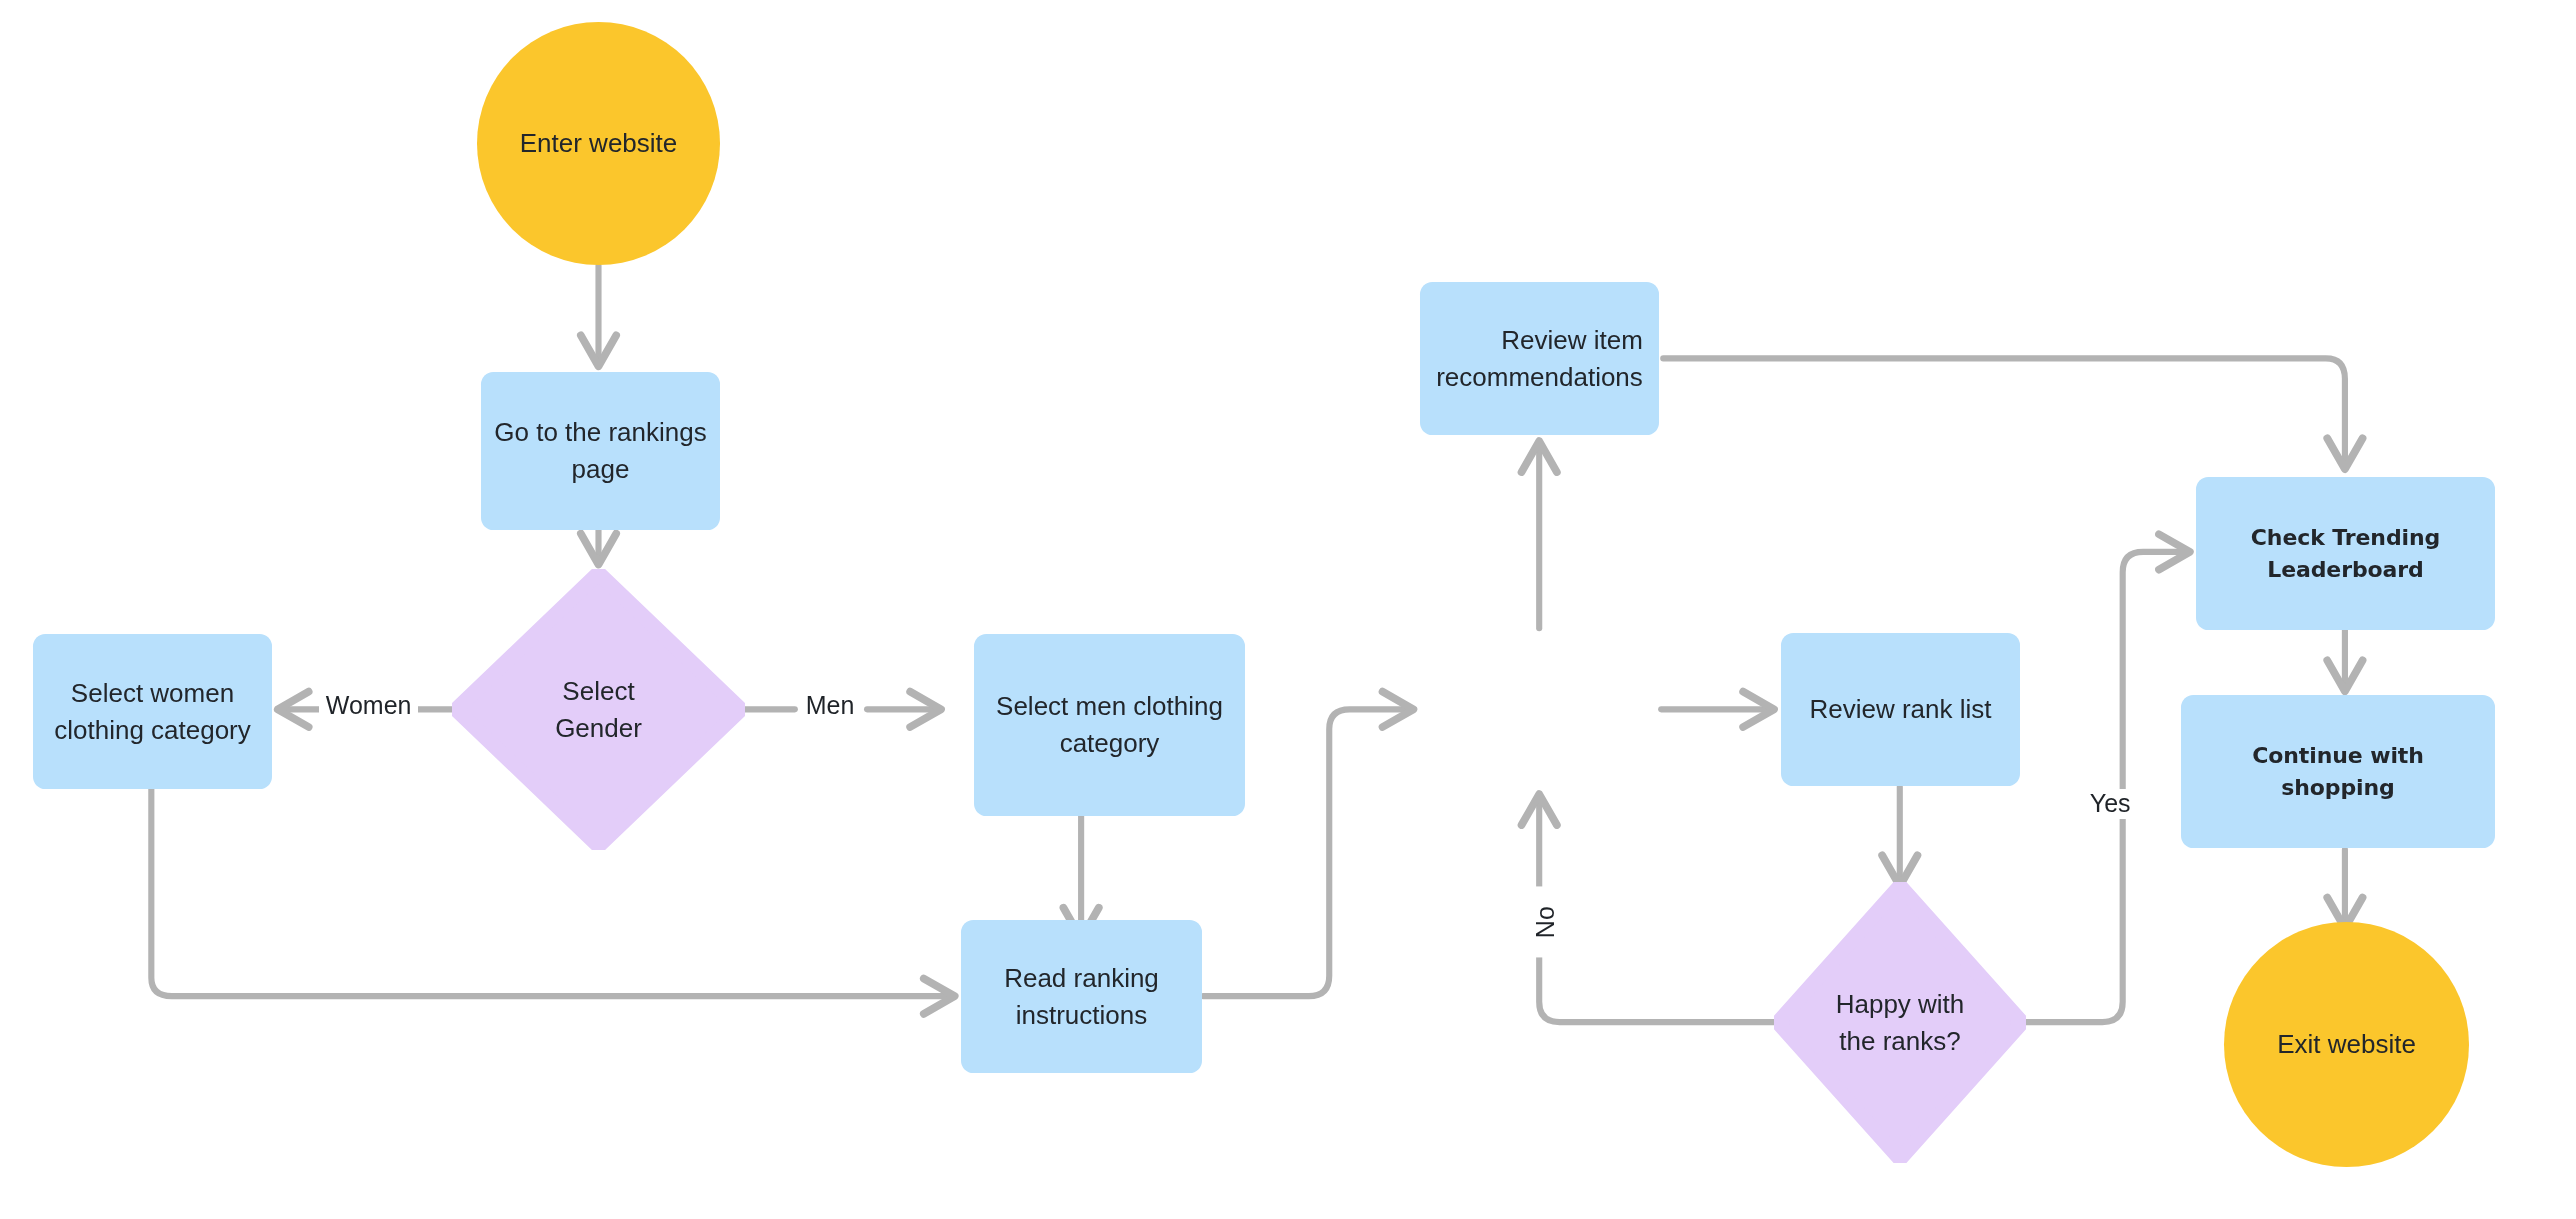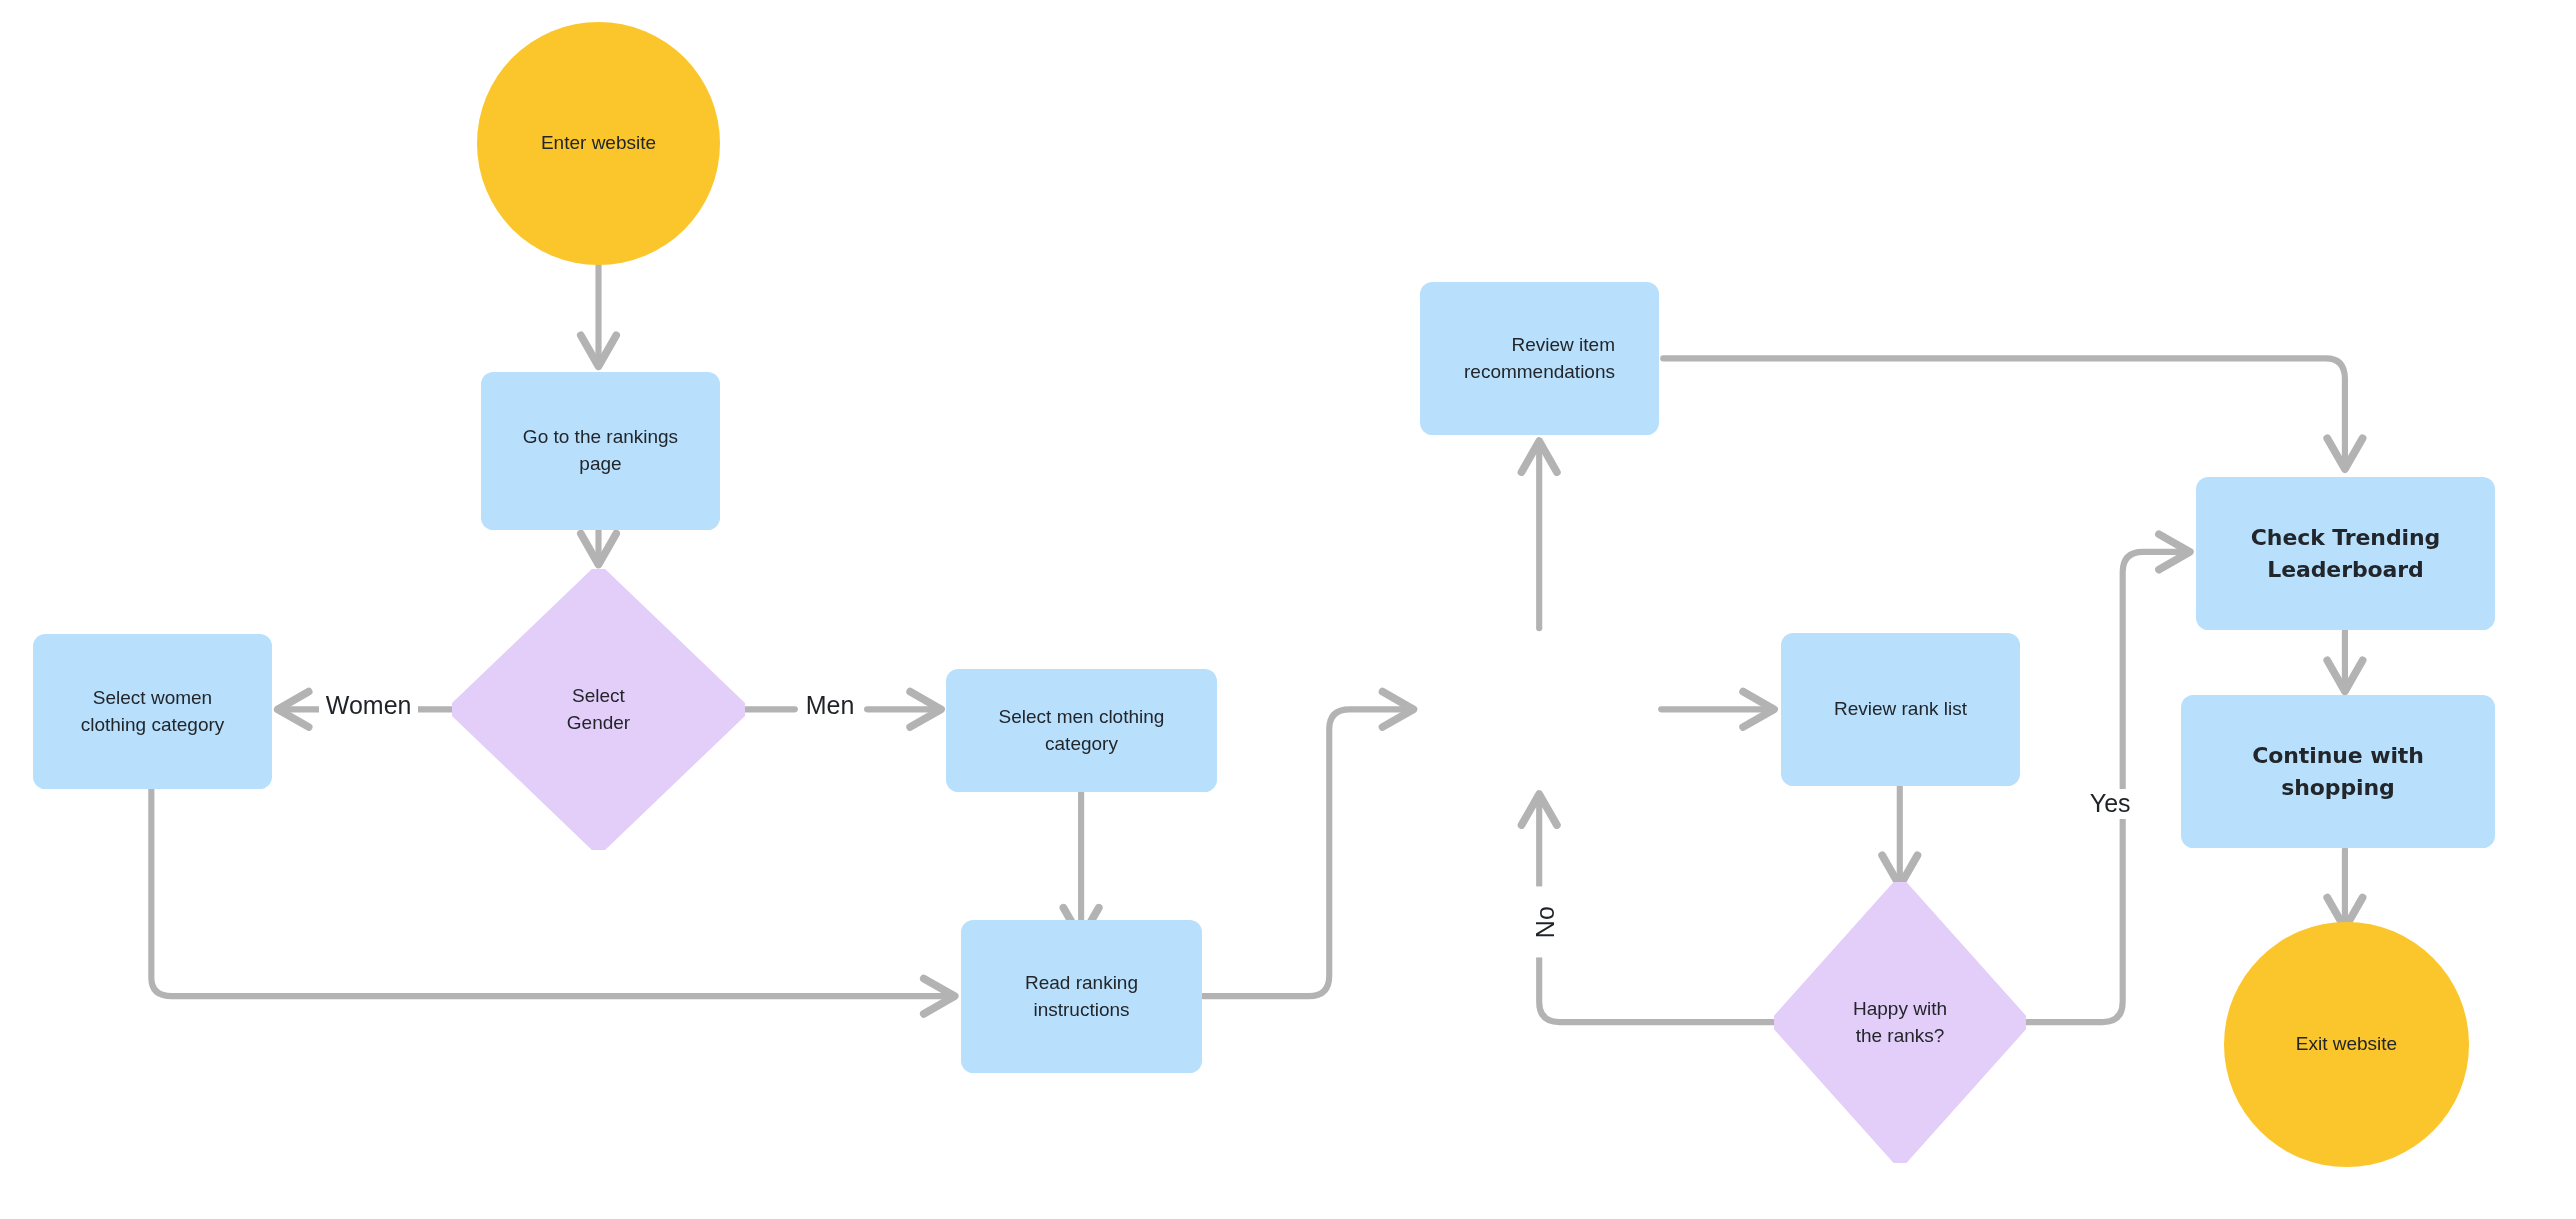--- a/index.html
+++ b/index.html
@@ -31,21 +31,21 @@
     display: flex;
     align-items: center;
     justify-content: center;
     text-align: center;
     box-sizing: border-box;
   }
   .node .label {
     display: block;
     line-height: 1.42;
     color: #22262b;
-    font-size: 19px;
+    font-size: 26px;
     font-family: "Liberation Sans", sans-serif;
     white-space: pre-line;
     padding: 0 12.3px;
   }
   .node.process {
     background: #b8e0fc;
     border-radius: 12.3px;
   }
   .node.terminal {
     background: #fbc62c;
@@ -148,21 +148,21 @@
     </svg>
     <span class="label">Select
 Gender</span>
   </div>
 
   <div class="node process" style="left:33px; top:634px; width:239px; height:155px;">
     <span class="label">Select women
 clothing category</span>
   </div>
 
-  <div class="node process" style="left:946px; top:634px; width:271px; height:123px;margin-top:35px;">
+  <div class="node process" style="left:974px; top:634px; width:271px; height:182px;">
     <span class="label">Select men clothing
 category</span>
   </div>
 
   <div class="node process" style="left:961px; top:920px; width:241px; height:153px;">
     <span class="label">Read ranking
 instructions</span>
   </div>
 
 

